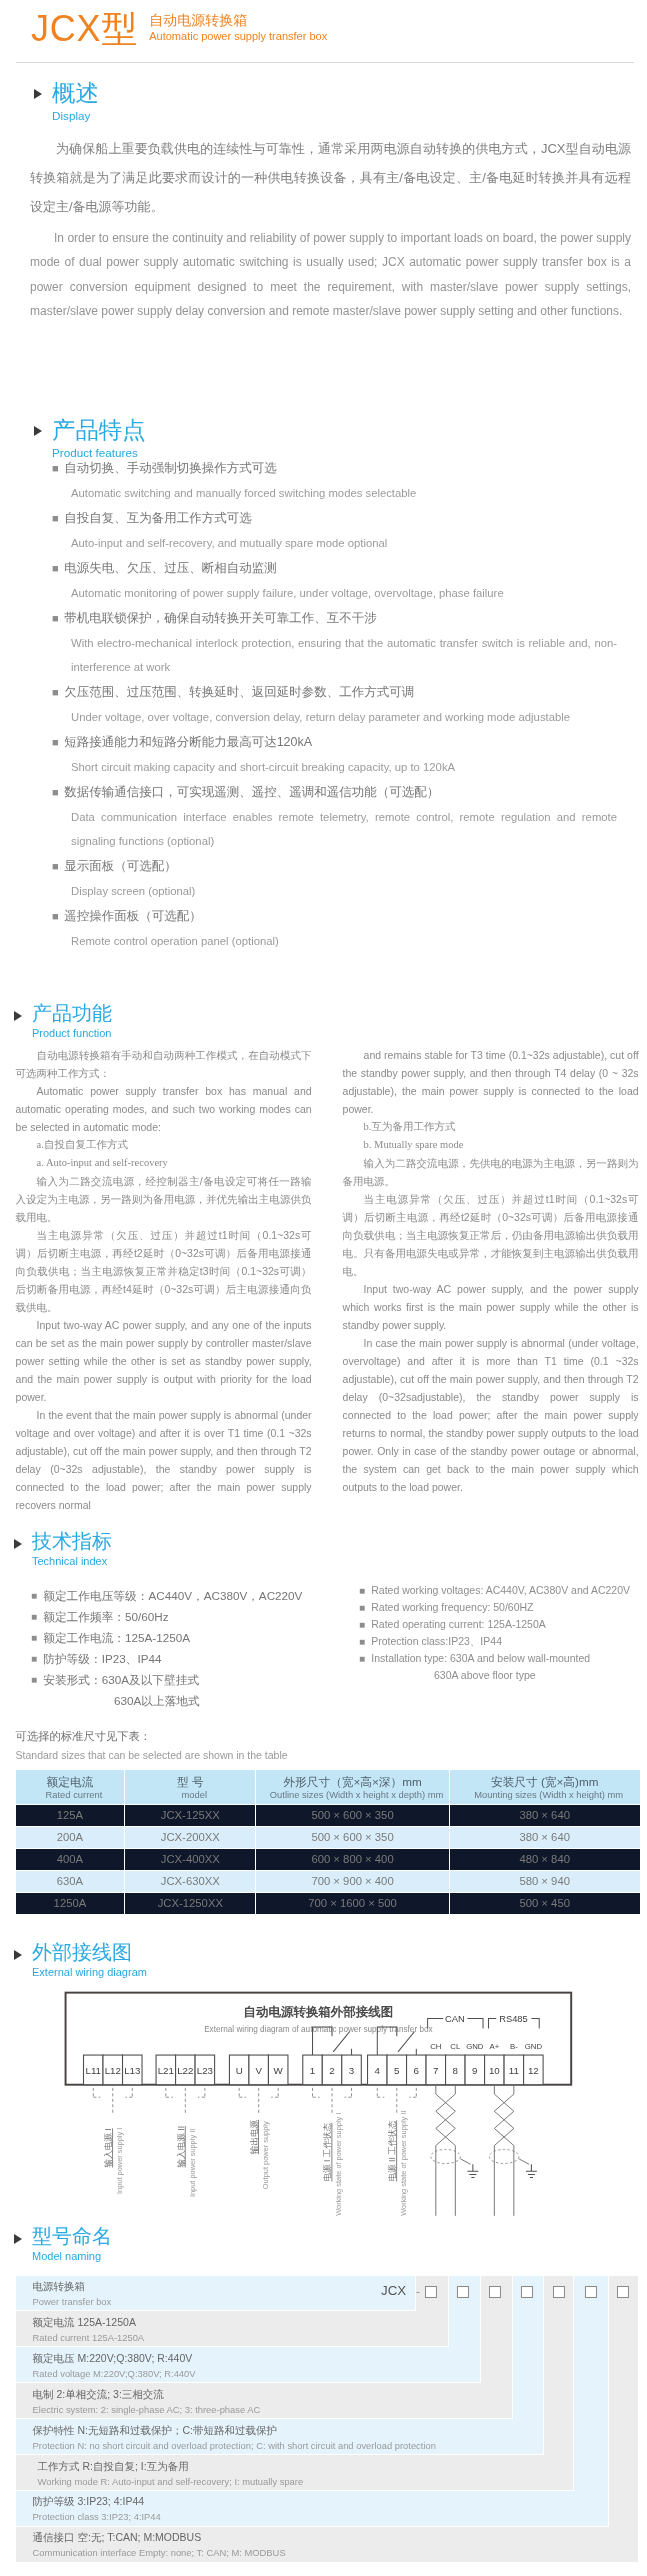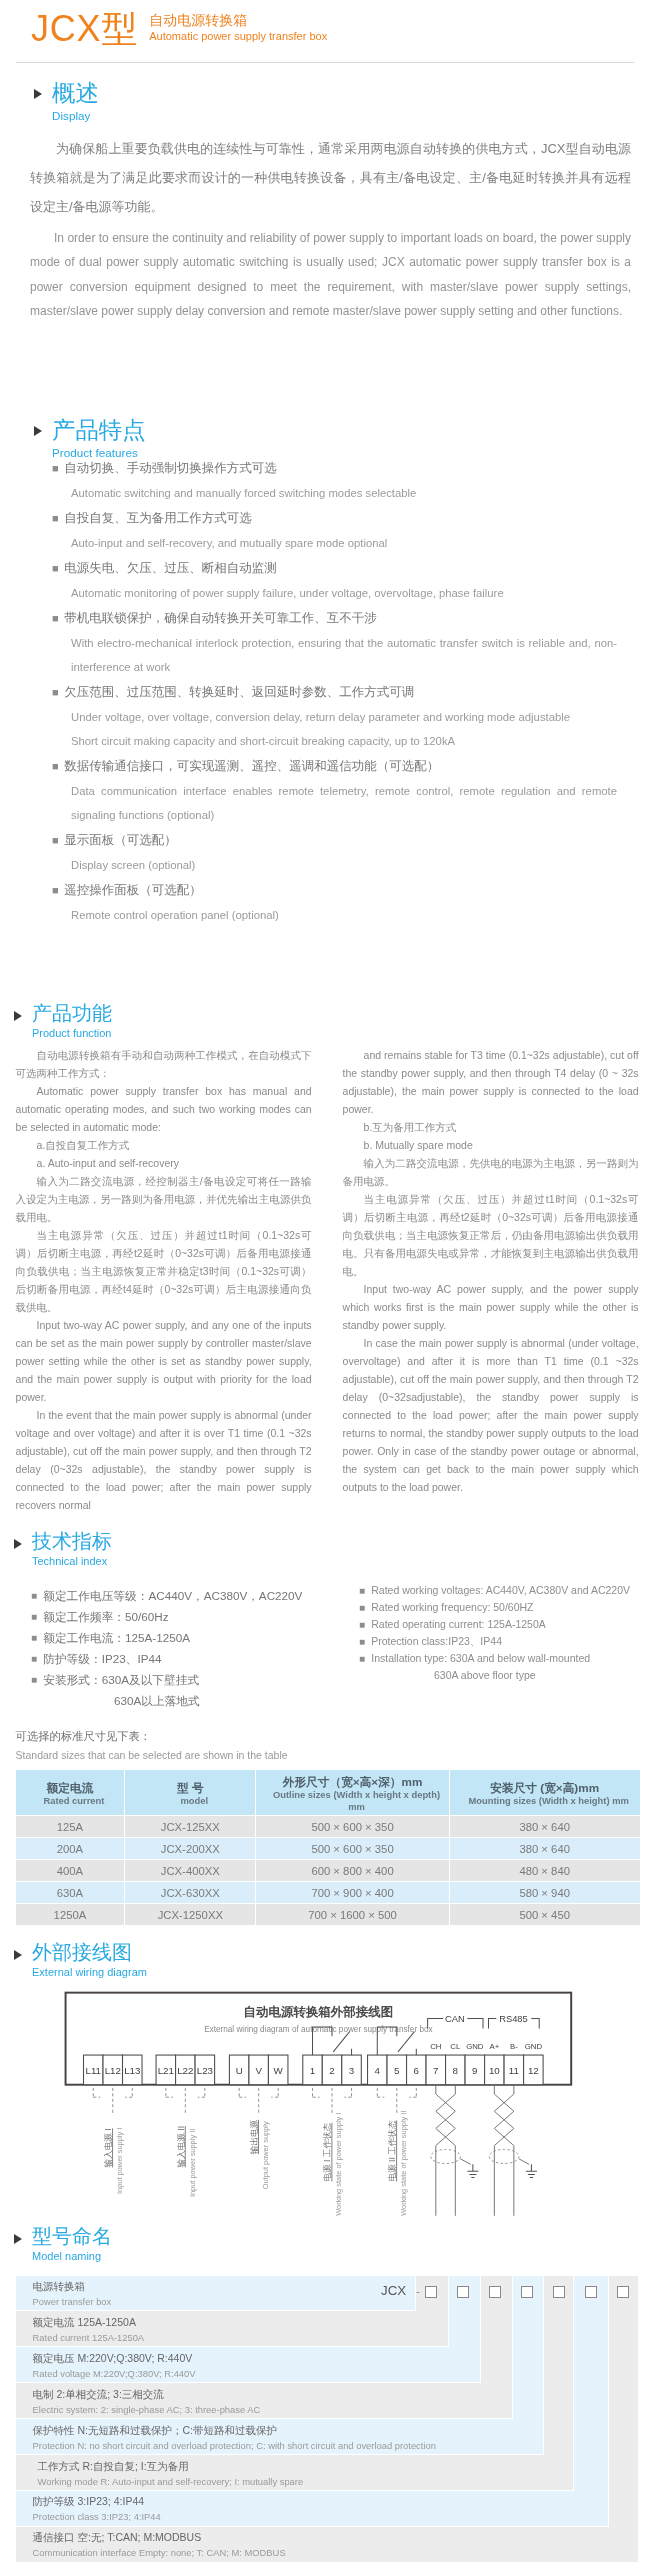--- a/index.html
+++ b/index.html
@@ -36,40 +36,40 @@
   .feat{margin:0;}
   .feat-zh{font-size:12.5px;color:#757575;line-height:26px;}
   .bullet{color:#8d8d8d;font-size:11px;margin-right:5.5px;}
   .feat-en{font-size:11.3px;color:#9b9b9b;line-height:24px;margin-left:19px;text-align:justify;}
 
   
   .func{display:flex;width:623px;}
   .fcol{width:296px;}
   .fcol+.fcol{margin-left:31px;}
   .fp{font-size:10.5px;color:#8b8b8b;line-height:18px;text-align:justify;text-indent:2em;margin:0;}
-  .fp.item{text-align:left;}
+  .fp.item{text-align:left;font-family:Liberation Serif, serif;}
 
   
   .ti{display:flex;margin:0;}
   .ti .bullet{font-size:10px;margin-right:6.2px;}
   .ti-l{font-size:11.7px;color:#767676;line-height:21px;}
   .ti-r{font-size:10.5px;color:#8e8e8e;line-height:17px;}
   .ti.nob-l{padding-left:83px;}
   .ti.nob-r{padding-left:75px;}
   .note-zh{font-size:11.3px;color:#6f6f6f;line-height:19px;}
   .note-en{font-size:10.5px;color:#9a9a9a;line-height:19px;}
 
   
   table.sizes{border-collapse:collapse;width:624px;table-layout:fixed;}
   table.sizes th,table.sizes td{border-right:1.6px solid #fff;border-bottom:1.6px solid #fff;padding:0;}
   table.sizes th:last-child,table.sizes td:last-child{border-right:none;}
-  table.sizes th{background:#c3e6f7;font-weight:bold;padding:3.9px 1.6px 3.1px 1.6px;margin-top:16px;}
+  table.sizes th{background:#c3e6f7;font-weight:normal;padding:3.9px 1.6px 3.1px 1.6px;margin-top:16px;}
   .th-zh{font-size:11.7px;color:#50606b;line-height:15px;}
   .th-en{font-size:9.4px;color:#687983;line-height:11.7px;padding-left:8px;}
-  table.sizes td{height:21px;text-align:center;font-size:11.3px;color:#7a7a7a;background:#e5e5e5;}
+  table.sizes td{height:21px;text-align:center;font-size:11.3px;color:#7a7a7a;background:#0f172a;}
   table.sizes tr.alt td{background:#d9eefa;}
 
   
   svg{font-family:"Liberation Sans",sans-serif;}
   .wbox{fill:none;stroke:#474240;stroke-width:2.5;}
   .wt-zh{font-size:16px;fill:#4a4a4a;font-weight:bold;}
   .wt-en{font-size:10.5px;fill:#8a8a8a;}
   .term{fill:#fff;stroke:#4f4f4f;stroke-width:1.4;}
   .tlab{font-size:12.5px;fill:#3f3f3f;}
   .pin{font-size:10px;fill:#3f3f3f;}
@@ -138,20 +138,21 @@
       </div>
     <div class="feat">
         <div class="feat-zh"><span class="bullet">■</span><span>带机电联锁保护，确保自动转换开关可靠工作、互不干涉</span></div>
         <div class="feat-en">With electro-mechanical interlock protection, ensuring that the automatic transfer switch is reliable and, non-interference at work</div>
       </div>
     <div class="feat">
         <div class="feat-zh"><span class="bullet">■</span><span>欠压范围、过压范围、转换延时、返回延时参数、工作方式可调</span></div>
         <div class="feat-en">Under voltage, over voltage, conversion delay, return delay parameter and working mode adjustable</div>
       </div>
     <div class="feat">
+        <div class="feat-zh"><span class="bullet">■</span><span>短路接通能力和短路分断能力最高可达120kA</span></div>
         <div class="feat-en">Short circuit making capacity and short-circuit breaking capacity, up to 120kA</div>
       </div>
     <div class="feat">
         <div class="feat-zh"><span class="bullet">■</span><span>数据传输通信接口，可实现遥测、遥控、遥调和遥信功能（可选配）</span></div>
         <div class="feat-en">Data communication interface enables remote telemetry, remote control, remote regulation and remote signaling functions (optional)</div>
       </div>
     <div class="feat">
         <div class="feat-zh"><span class="bullet">■</span><span>显示面板（可选配）</span></div>
         <div class="feat-en">Display screen (optional)</div>
       </div>

